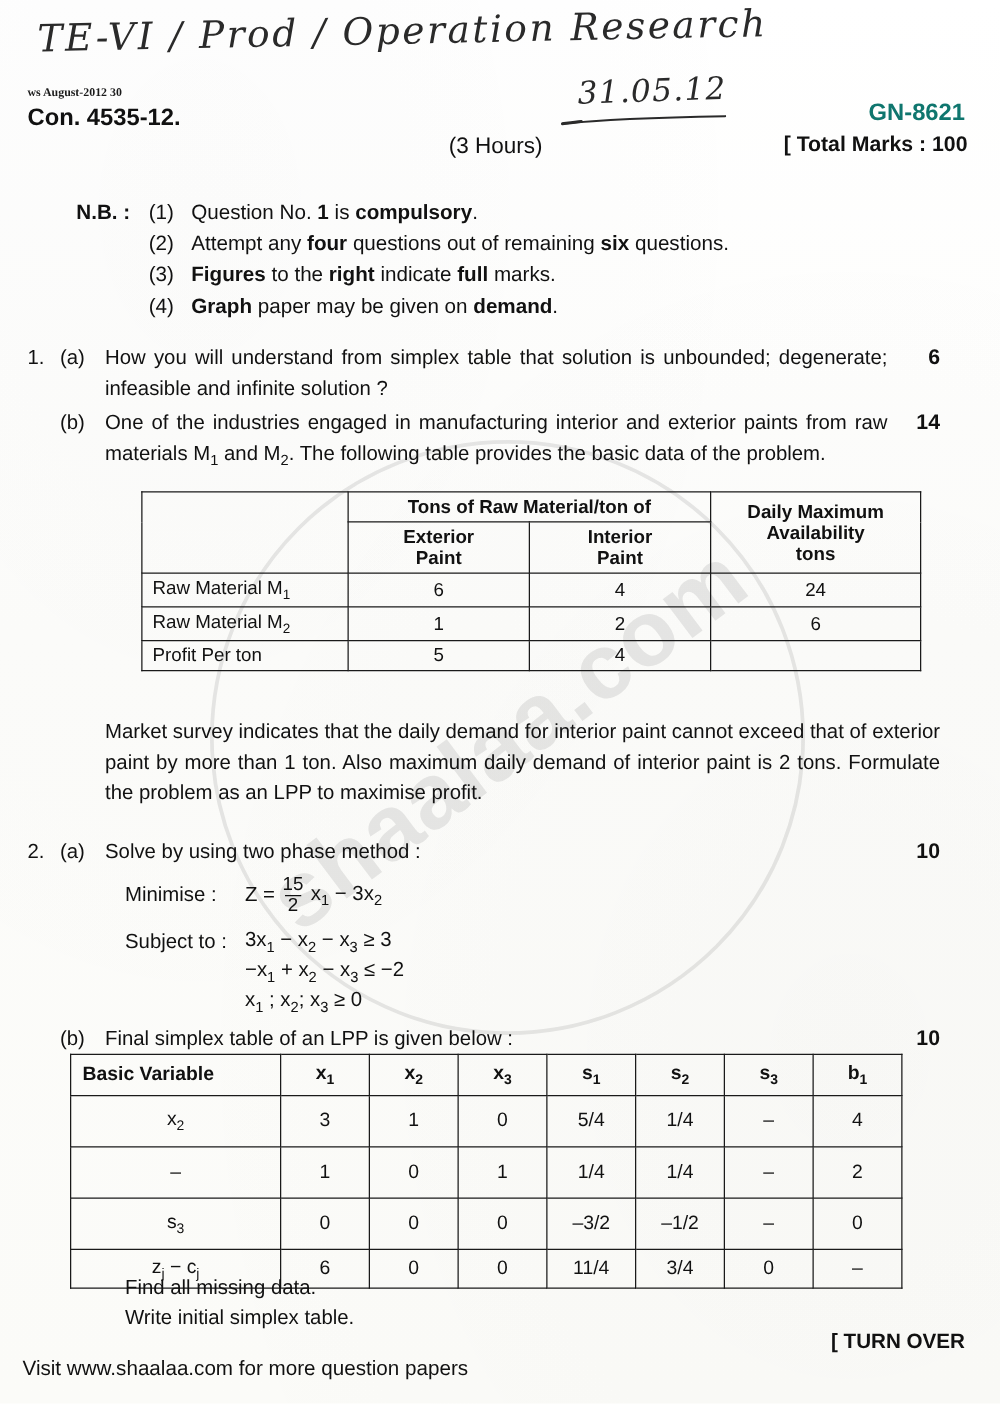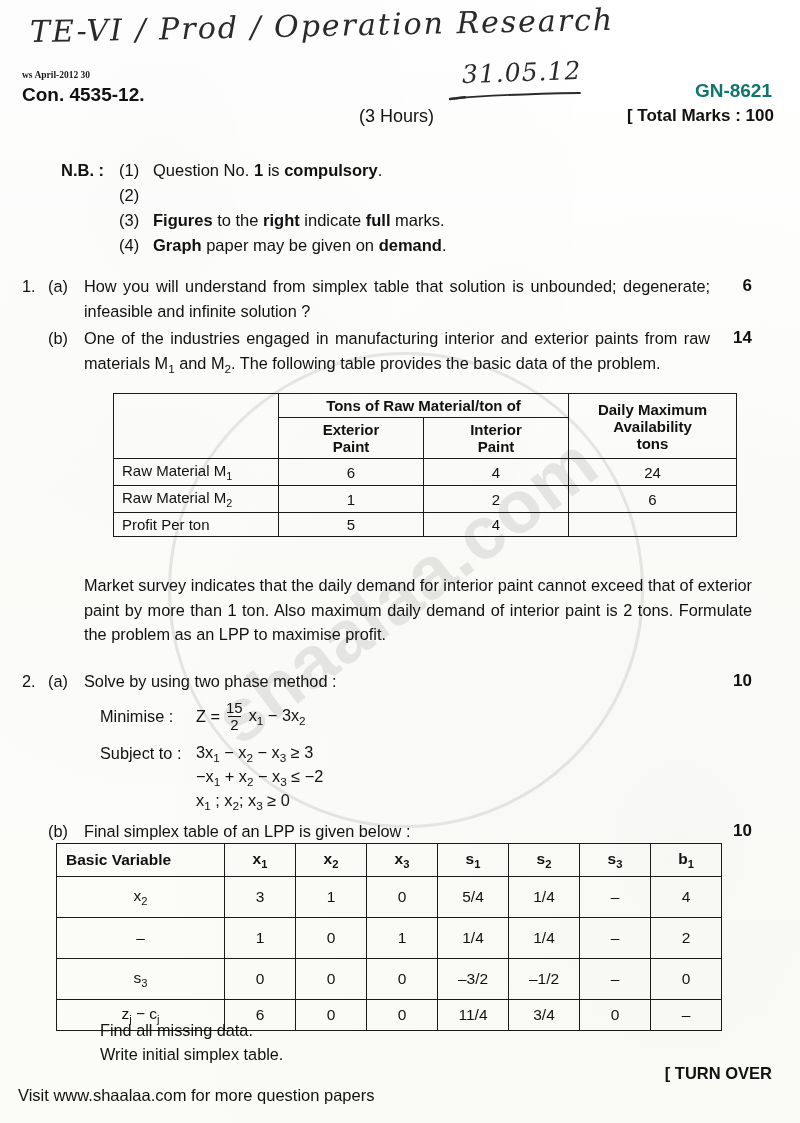--- a/index.html
+++ b/index.html
@@ -236,35 +236,36 @@
     <div id="watermark-text">shaalaa.com</div>
   </div>
 
   <div id="handwriting">TE-VI / Prod / Operation Research</div>
   <div id="handwritten-date">31.05.12</div>
   <svg id="date-underline" viewBox="0 0 140 10" preserveAspectRatio="none">
     <path d="M2,7 C30,4 70,2 132,1" stroke="#2a2a2a" stroke-width="1.8" fill="none" stroke-linecap="round"></path>
     <path d="M2,7 C8,6.2 12,5.6 17,5.2" stroke="#2a2a2a" stroke-width="2.4" fill="none" stroke-linecap="round"></path>
   </svg>
 
-  <div id="ws-line">ws April-2012 30</div>
+  <div id="ws-line">ws August-2012 30</div>
   <div id="con-no">Con. 4535-12.</div>
   <div id="gn-no">GN-8621</div>
   <div id="hours">(3 Hours)</div>
   <div id="total-marks">[ Total Marks : 100</div>
 
   <div id="nb">
     <div class="nb-row">
       <div class="nb-label">N.B. :</div>
       <div class="nb-num">(1)</div>
       <div class="nb-text">Question No. <b class="hv">1</b> is <b class="hv">compulsory</b>.</div>
     </div>
     <div class="nb-row">
       <div class="nb-spacer"></div>
       <div class="nb-num">(2)</div>
+      <div class="nb-text">Attempt any <b class="hv">four</b> questions out of remaining <b class="hv">six</b> questions.</div>
     </div>
     <div class="nb-row">
       <div class="nb-spacer"></div>
       <div class="nb-num">(3)</div>
       <div class="nb-text"><b class="hv">Figures</b> to the <b class="hv">right</b> indicate <b class="hv">full</b> marks.</div>
     </div>
     <div class="nb-row">
       <div class="nb-spacer"></div>
       <div class="nb-num">(4)</div>
       <div class="nb-text"><b class="hv">Graph</b> paper may be given on <b class="hv">demand</b>.</div>

